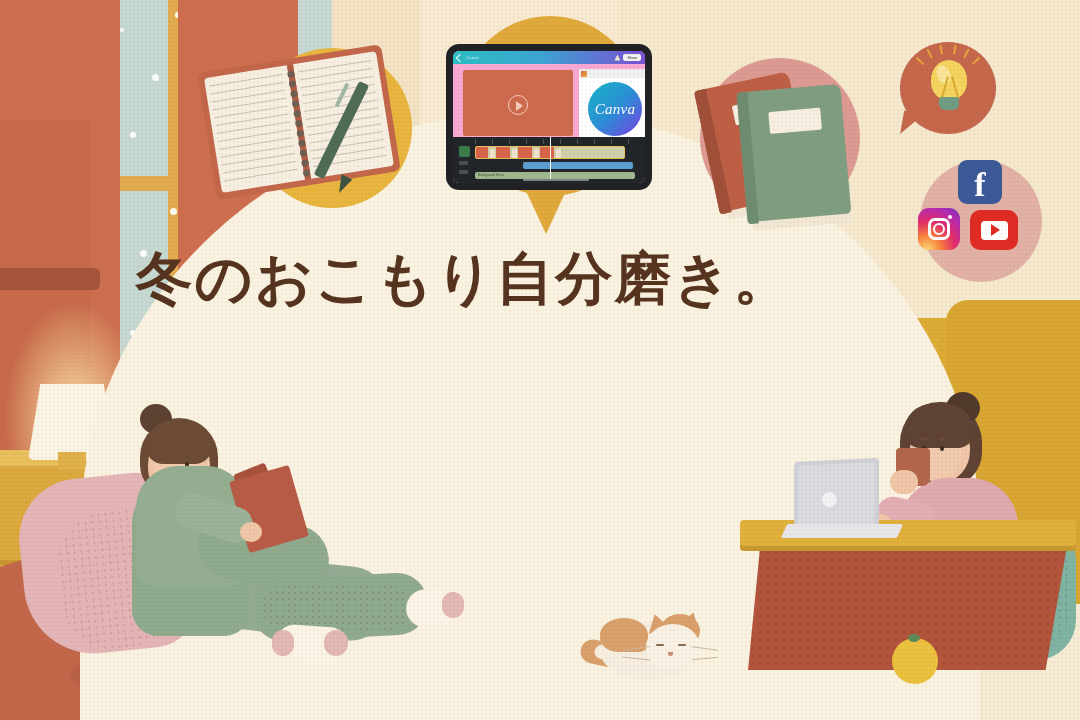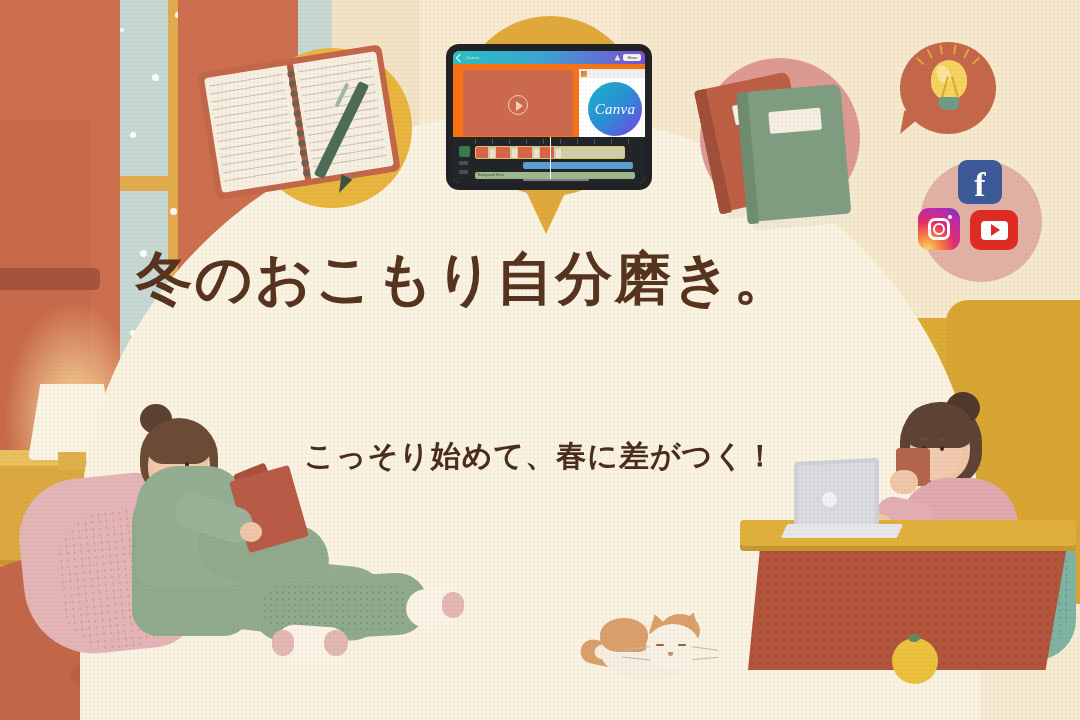--- a/index.html
+++ b/index.html
@@ -97,21 +97,21 @@
   .book-red-pages{position:absolute;left:6px;bottom:-7px;width:92px;height:9px;background:#f1e7d3;border-radius:0 0 4px 4px;}
   .book-green{left:742px;top:88px;width:104px;height:132px;background:#7f9d80;
     transform:rotate(-5deg);border-radius:4px 8px 8px 4px;}
   .book-green-spine{position:absolute;left:0;top:0;width:11px;height:132px;background:#6e8d70;border-radius:4px 0 0 4px;}
   .book-green-label{position:absolute;left:30px;top:22px;width:52px;height:22px;background:#f6efe1;border-radius:2px;}
   .book-green-pages{position:absolute;left:5px;bottom:-7px;width:100px;height:9px;background:#f1e7d3;border-radius:0 0 4px 4px;}
 
   
   .tablet{left:446px;top:44px;width:206px;height:146px;background:#1f2124;
     border-radius:13px;padding:7px;}
-  .tablet-screen{position:relative;width:100%;height:100%;background:#f97316;border-radius:6px;overflow:hidden;}
+  .tablet-screen{position:relative;width:100%;height:100%;background:#f9a8d4;border-radius:6px;overflow:hidden;}
   .tb-topbar{position:absolute;left:0;top:0;width:100%;height:13px;
     background:linear-gradient(90deg,#2bbfc4 0%,#3ba6d4 45%,#7b4fd6 100%);
     display:flex;align-items:center;padding:0 4px;gap:3px;}
   .tb-back{width:6px;height:6px;border-left:1.5px solid #fff;border-bottom:1.5px solid #fff;transform:rotate(45deg);}
   .tb-title{color:#e8f6ff;font-size:4px;letter-spacing:.3px;}
   .tb-spacer{flex:1;}
   .tb-icon{width:6px;height:6px;background:#f0e6d0;clip-path:polygon(50% 0,100% 100%,0 100%);}
   .tb-share{background:#f1f1f1;color:#333;font-size:3.6px;padding:1.5px 4px;border-radius:2px;}
   .tb-preview{position:absolute;left:10px;top:19px;width:110px;height:66px;background:#cd6a4e;border-radius:2px;}
   .tb-play{position:absolute;left:45px;top:25px;width:20px;height:20px;border-radius:50%;border:1.6px solid #f7cdbd;}
@@ -564,16 +564,15 @@
   </div>
   <div class="abs p2-laptop-logo"></div>
   <div class="abs p2-laptop-base"></div>
 
   <div class="abs mandarin"></div>
   <div class="abs mandarin-leaf"></div>
 
   <div class="abs headline">
     <div class="hl1">冬のおこもり自分磨き。</div>
   </div>
-  <div class="abs subhead">こっそり始めて、春に差がつく！</div>
 
   <div class="abs grain"></div>
 </div>
 
 </body></html>

